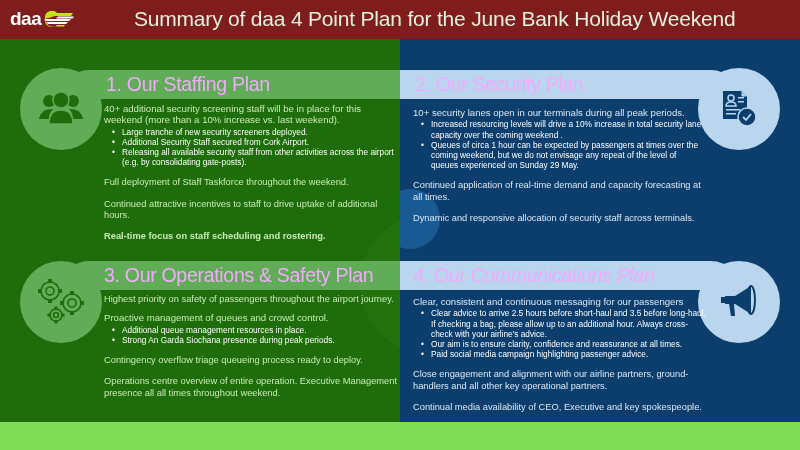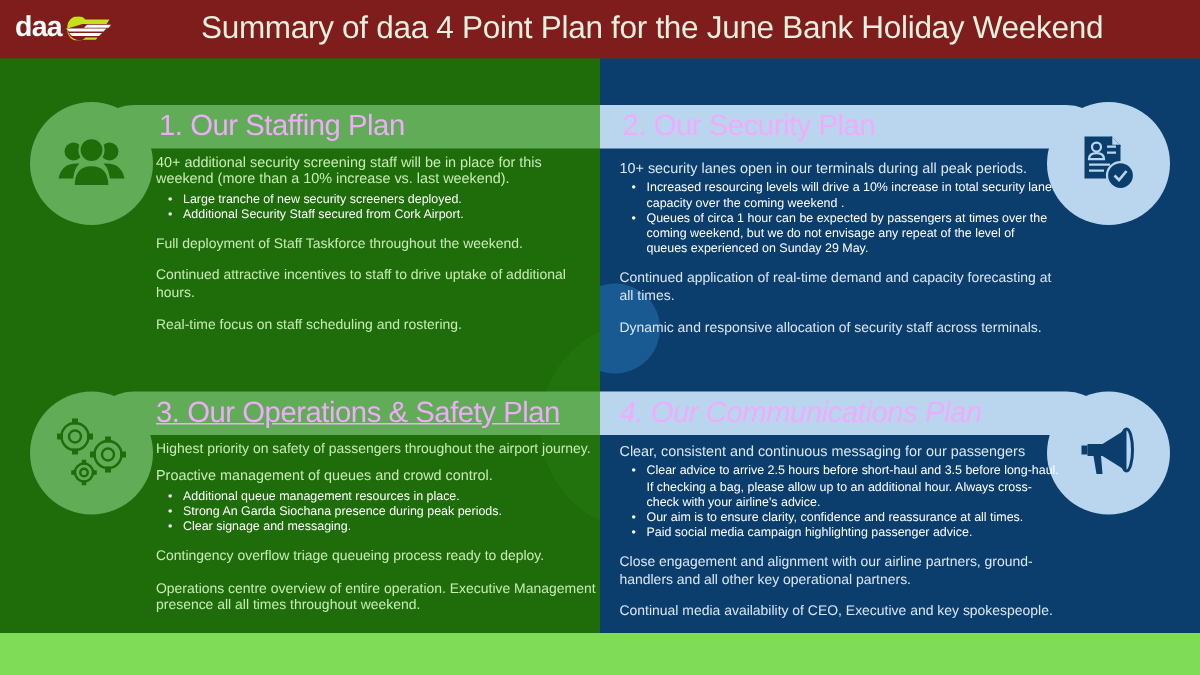--- a/index.html
+++ b/index.html
@@ -107,24 +107,25 @@
       <circle cx="24" cy="9" r="8" fill="#1e6c0a" stroke="#61ac57" stroke-width="1.5"></circle>
       <path d="M12 33 Q12 19 24 19 Q36 19 36 33 Z" fill="#1e6c0a" stroke="#61ac57" stroke-width="1.5"></path>
     </svg>
   </div>
   <div class="pill-title" style="left:106px; top:73px;">1.  Our Staffing Plan</div>
   <div class="section-text green-text" style="left:104px; top:103px; width:290px;">
     <p class="lead">40+ additional security screening staff will be in place for this weekend (more than a 10% increase vs. last weekend).</p>
     <ul>
       <li>Large tranche of new security screeners deployed.</li>
       <li>Additional Security Staff secured from Cork Airport.</li>
+      <li>Releasing all available security staff from other activities across the airport (e.g. by consolidating gate-posts).</li>
     </ul>
     <p style="margin-top:10px;">Full deployment of Staff Taskforce throughout the weekend.</p>
     <p style="margin-top:10px;">Continued attractive incentives to staff to drive uptake of additional hours.</p>
-    <p style="margin-top:10px;">Real-time focus on staff scheduling and rostering.</p>
+    <p style="margin-top:10px;font-weight:bold;">Real-time focus on staff scheduling and rostering.</p>
   </div>
 </div>
 
 <div>
   <div class="pill-bar blue-pill" style="left:400px; top:70px; width:340px; height:29px; border-top-right-radius:30px;"></div>
   <div class="pill-circle blue-pill" style="left:698px; top:68px; width:82px; height:82px;">
     <svg width="40" height="40" viewBox="0 0 40 40">
       <path d="M4 2 L22 2 L28 8 L28 30 L4 30 Z" fill="#0b3e6d"></path>
       <path d="M22 2 L22 8 L28 8" fill="#bad6ef" stroke="#0b3e6d" stroke-width="1"></path>
       <circle cx="12" cy="9" r="3" fill="none" stroke="#bad6ef" stroke-width="1.5"></circle>
@@ -170,28 +171,27 @@
           <rect x="36" y="34" width="4" height="4"></rect>
         <rect x="26" y="24" width="4" height="4"></rect>
           <rect x="46" y="24" width="4" height="4"></rect>
         <rect x="20.5" y="29.5" width="3" height="3"></rect>
           <rect x="20.5" y="43.5" width="3" height="3"></rect>
         <rect x="13.5" y="36.5" width="3" height="3"></rect>
           <rect x="27.5" y="36.5" width="3" height="3"></rect>
       </g>
     </svg>
   </div>
-  <div class="pill-title" style="left:104px; top:264px;text-decoration:underline;">3. Our Operations &amp; Safety Plan</div>
+  <div class="pill-title" style="left:104px; top:264px;">3. Our Operations &amp; Safety Plan</div>
   <div class="section-text green-text" style="left:104px; top:294px; width:295px;">
     <p>Highest priority on safety of passengers throughout the airport journey.</p>
     <p class="lead">Proactive management of queues and crowd control.</p>
     <ul>
       <li>Additional  queue management resources in place.</li>
       <li>Strong An Garda Siochana presence during peak periods.</li>
-      <li>Clear signage and messaging.</li>
     </ul>
     <p style="margin-top:10px;">Contingency overflow triage queueing process ready to deploy.</p>
     <p style="margin-top:10px;">Operations centre overview of entire operation. Executive Management presence all all times throughout weekend.</p>
   </div>
 </div>
 
 <div>
   <div class="pill-bar blue-pill" style="left:400px; top:261px; width:340px; height:29px; border-top-right-radius:30px;"></div>
   <div class="pill-circle blue-pill" style="left:698px; top:261px; width:82px; height:82px;">
     <svg width="44" height="40" viewBox="0 0 44 40">

